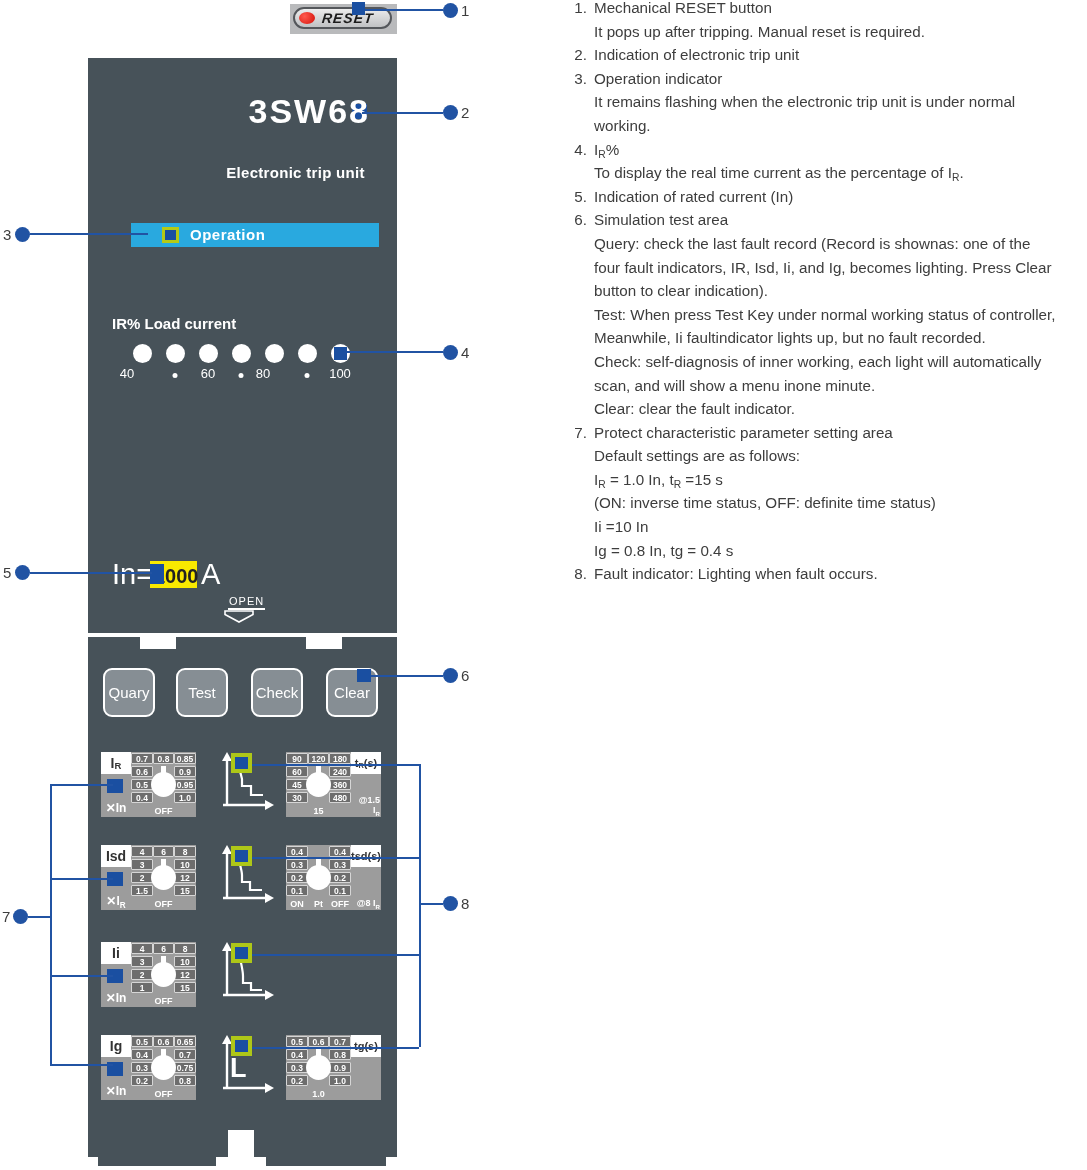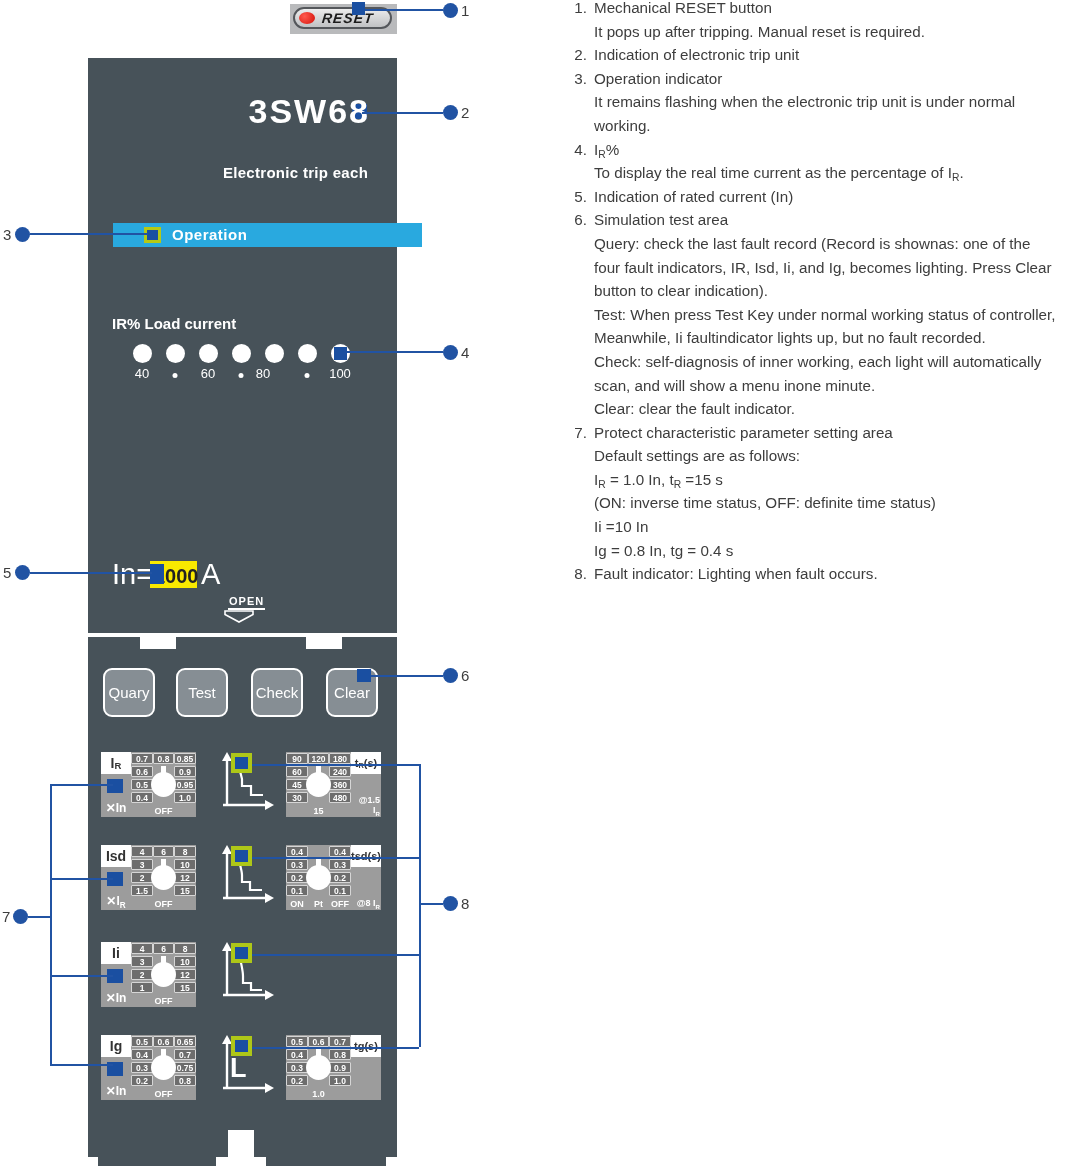--- a/index.html
+++ b/index.html
@@ -18,39 +18,39 @@
   
   .upper-panel{position:absolute;left:88px;top:58px;width:309px;height:575px;background:#475259;}
   .lower-panel{position:absolute;left:88px;top:637px;width:309px;height:529px;background:#475259;}
 
   .model{position:absolute;right:27px;top:34px;font-size:34px;font-weight:bold;color:#fff;
          letter-spacing:2px;z-index:2;}
   .model-marker{position:absolute;left:264px;top:46px;width:15px;height:15px;background:#1a4fa1;z-index:1;}
   .subtitle{position:absolute;left:133px;top:106px;width:149px;font-size:15px;font-weight:bold;
             color:#fff;text-align:center;letter-spacing:.3px;}
 
-  .op-bar{position:absolute;left:25px;top:165px;width:309px;height:24px;background:#29a9df;}
+  .op-bar{position:absolute;left:43px;top:165px;width:248px;height:24px;background:#29a9df;}
   .op-led{position:absolute;left:31px;top:4px;width:11px;height:10px;background:#1a4fa1;border:3px solid #b5c916;}
   .op-label{position:absolute;left:59px;top:0;line-height:24px;font-size:15px;font-weight:bold;
             color:#fff;letter-spacing:.5px;}
 
   .lc-title{position:absolute;left:24px;top:257px;font-size:15px;font-weight:bold;color:#fff;}
   .led-circle{position:absolute;top:286px;width:19px;height:19px;border-radius:50%;background:#fff;}
   .led-inner{position:absolute;left:3px;top:3px;width:13px;height:13px;background:#1a4fa1;}
   .scale-num{position:absolute;top:308px;font-size:13px;color:#fff;transform:translateX(-50%);}
   .scale-dot{position:absolute;top:315px;width:5px;height:5px;border-radius:50%;background:#fff;
              transform:translateX(-50%);}
 
   .in-prefix{position:absolute;left:24px;top:500px;font-size:29px;color:#fff;}
   .in-box{position:absolute;left:62px;top:503px;width:47px;height:27px;background:#f9e900;}
   .in-value{position:absolute;left:4px;top:4px;font-size:20px;font-weight:bold;color:#222;}
   .in-marker{position:absolute;left:62px;top:506px;width:14px;height:20px;background:#1a4fa1;z-index:3;}
   .in-unit{position:absolute;left:113px;top:500px;font-size:29px;color:#fff;}
 
-  .open-label{position:absolute;left:140px;top:537px;font-size:11px;font-weight:bold;color:#fff;
+  .open-label{position:absolute;left:140px;top:537px;font-size:11px;font-weight:normal;color:#fff;
               letter-spacing:1px;border-bottom:2px solid #fff;padding:0 1px 1px;}
   .open-arrow{position:absolute;left:136px;top:552px;}
 
   
   .notch{position:absolute;top:0;width:36px;height:12px;background:#fff;}
   .btn{position:absolute;top:31px;width:52px;height:49px;background:#868e94;border:2px solid #fff;
        border-radius:9px;color:#fff;font-size:15px;display:flex;align-items:center;justify-content:center;
        box-sizing:border-box;cursor:pointer;}
   .clear-marker{position:absolute;left:269px;top:32px;width:14px;height:13px;background:#1a4fa1;z-index:6;}
 
@@ -106,41 +106,41 @@
   <div class="reset-wrap">
     <div class="reset-plate">
       <div class="reset-red"></div>
       <span class="reset-label">RESET</span>
     </div>
   </div>
 
   <div class="upper-panel">
     <div class="model-marker"></div>
     <div class="model">3SW68</div>
-    <div class="subtitle">Electronic trip each</div>
+    <div class="subtitle">Electronic trip unit</div>
 
     <div class="op-bar">
       <div class="op-led"></div>
       <div class="op-label">Operation</div>
     </div>
 
     <div class="lc-title">IR% Load current</div>
     <div>
         <div class="led-circle" style="left: 44.5px;"></div>
         <div class="led-circle" style="left: 77.5px;"></div>
         <div class="led-circle" style="left: 110.5px;"></div>
         <div class="led-circle" style="left: 143.5px;"></div>
         <div class="led-circle" style="left: 176.5px;"></div>
         <div class="led-circle" style="left: 209.5px;"></div>
         <div class="led-circle" style="left: 242.5px;">
           <div class="led-inner"></div>
         </div>
       </div>
     <div>
-        <div class="scale-num" style="left: 54px;">40</div>
+        <div class="scale-num" style="left: 39px;">40</div>
         <div class="scale-num" style="left: 120px;">60</div>
         <div class="scale-num" style="left: 175px;">80</div>
         <div class="scale-num" style="left: 252px;">100</div>
         <div class="scale-dot" style="left: 87px;"></div>
         <div class="scale-dot" style="left: 153px;"></div>
         <div class="scale-dot" style="left: 219px;"></div>
       </div>
 
     <div class="in-prefix">In=</div>
     <div class="in-box">

